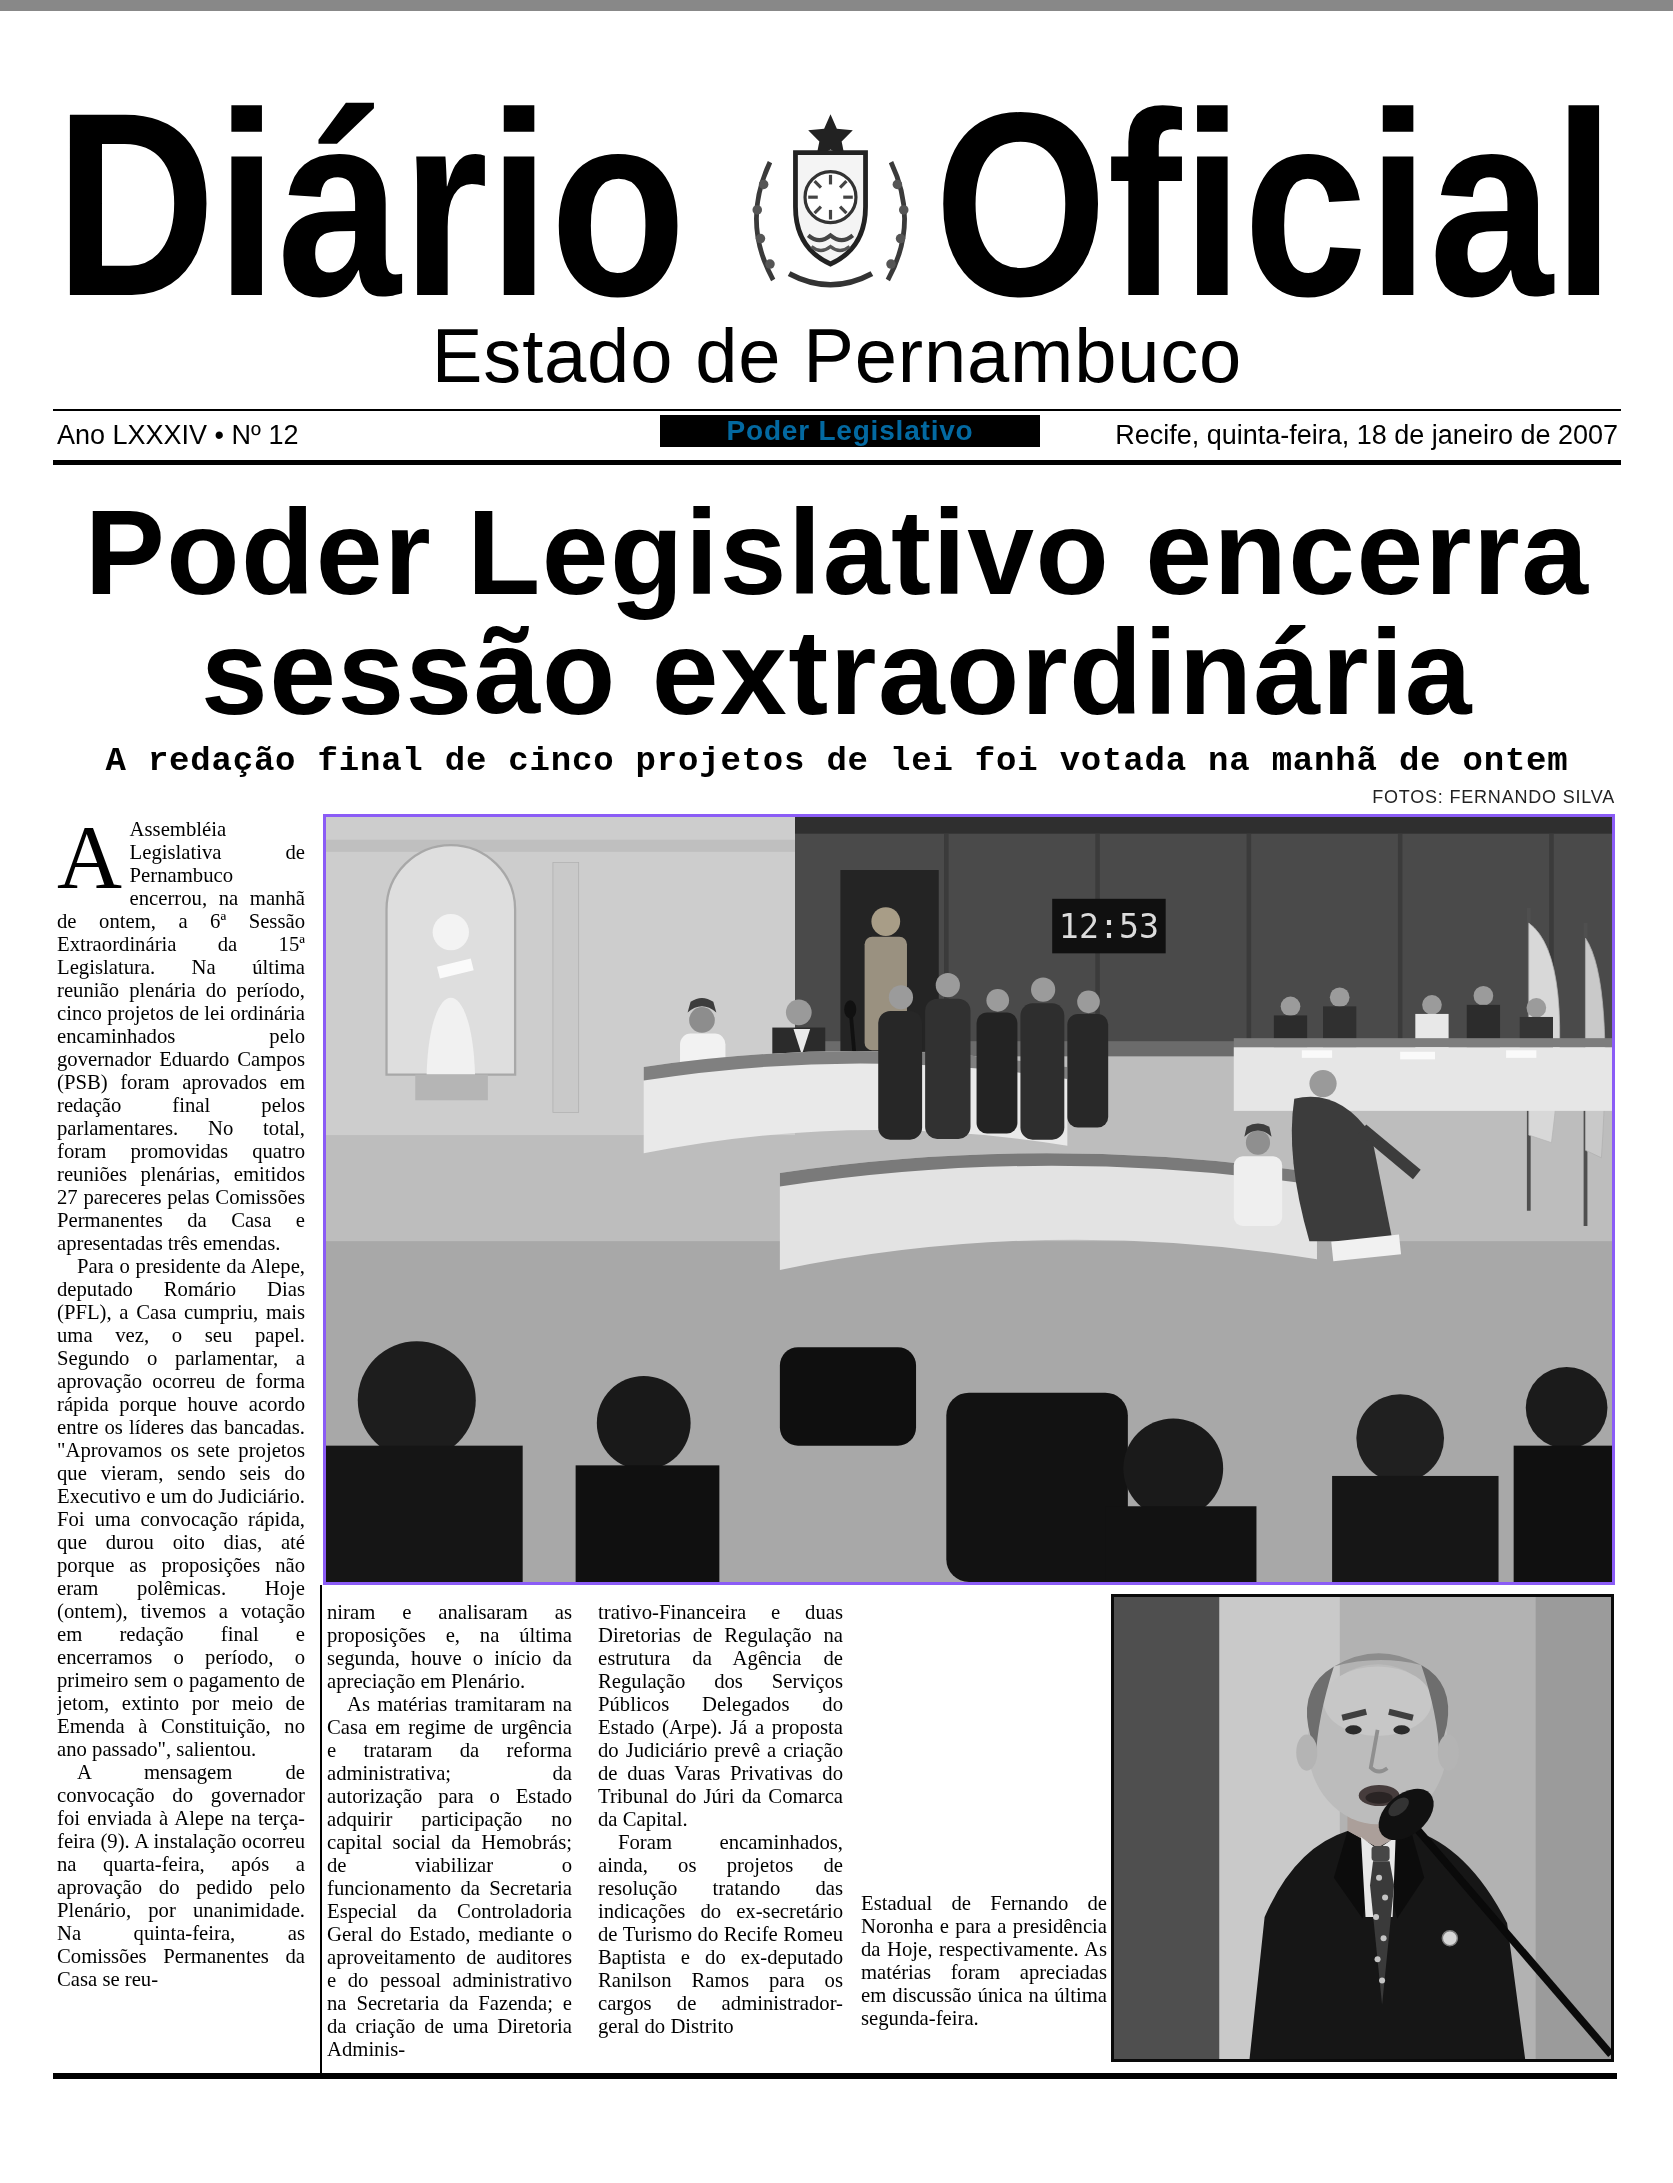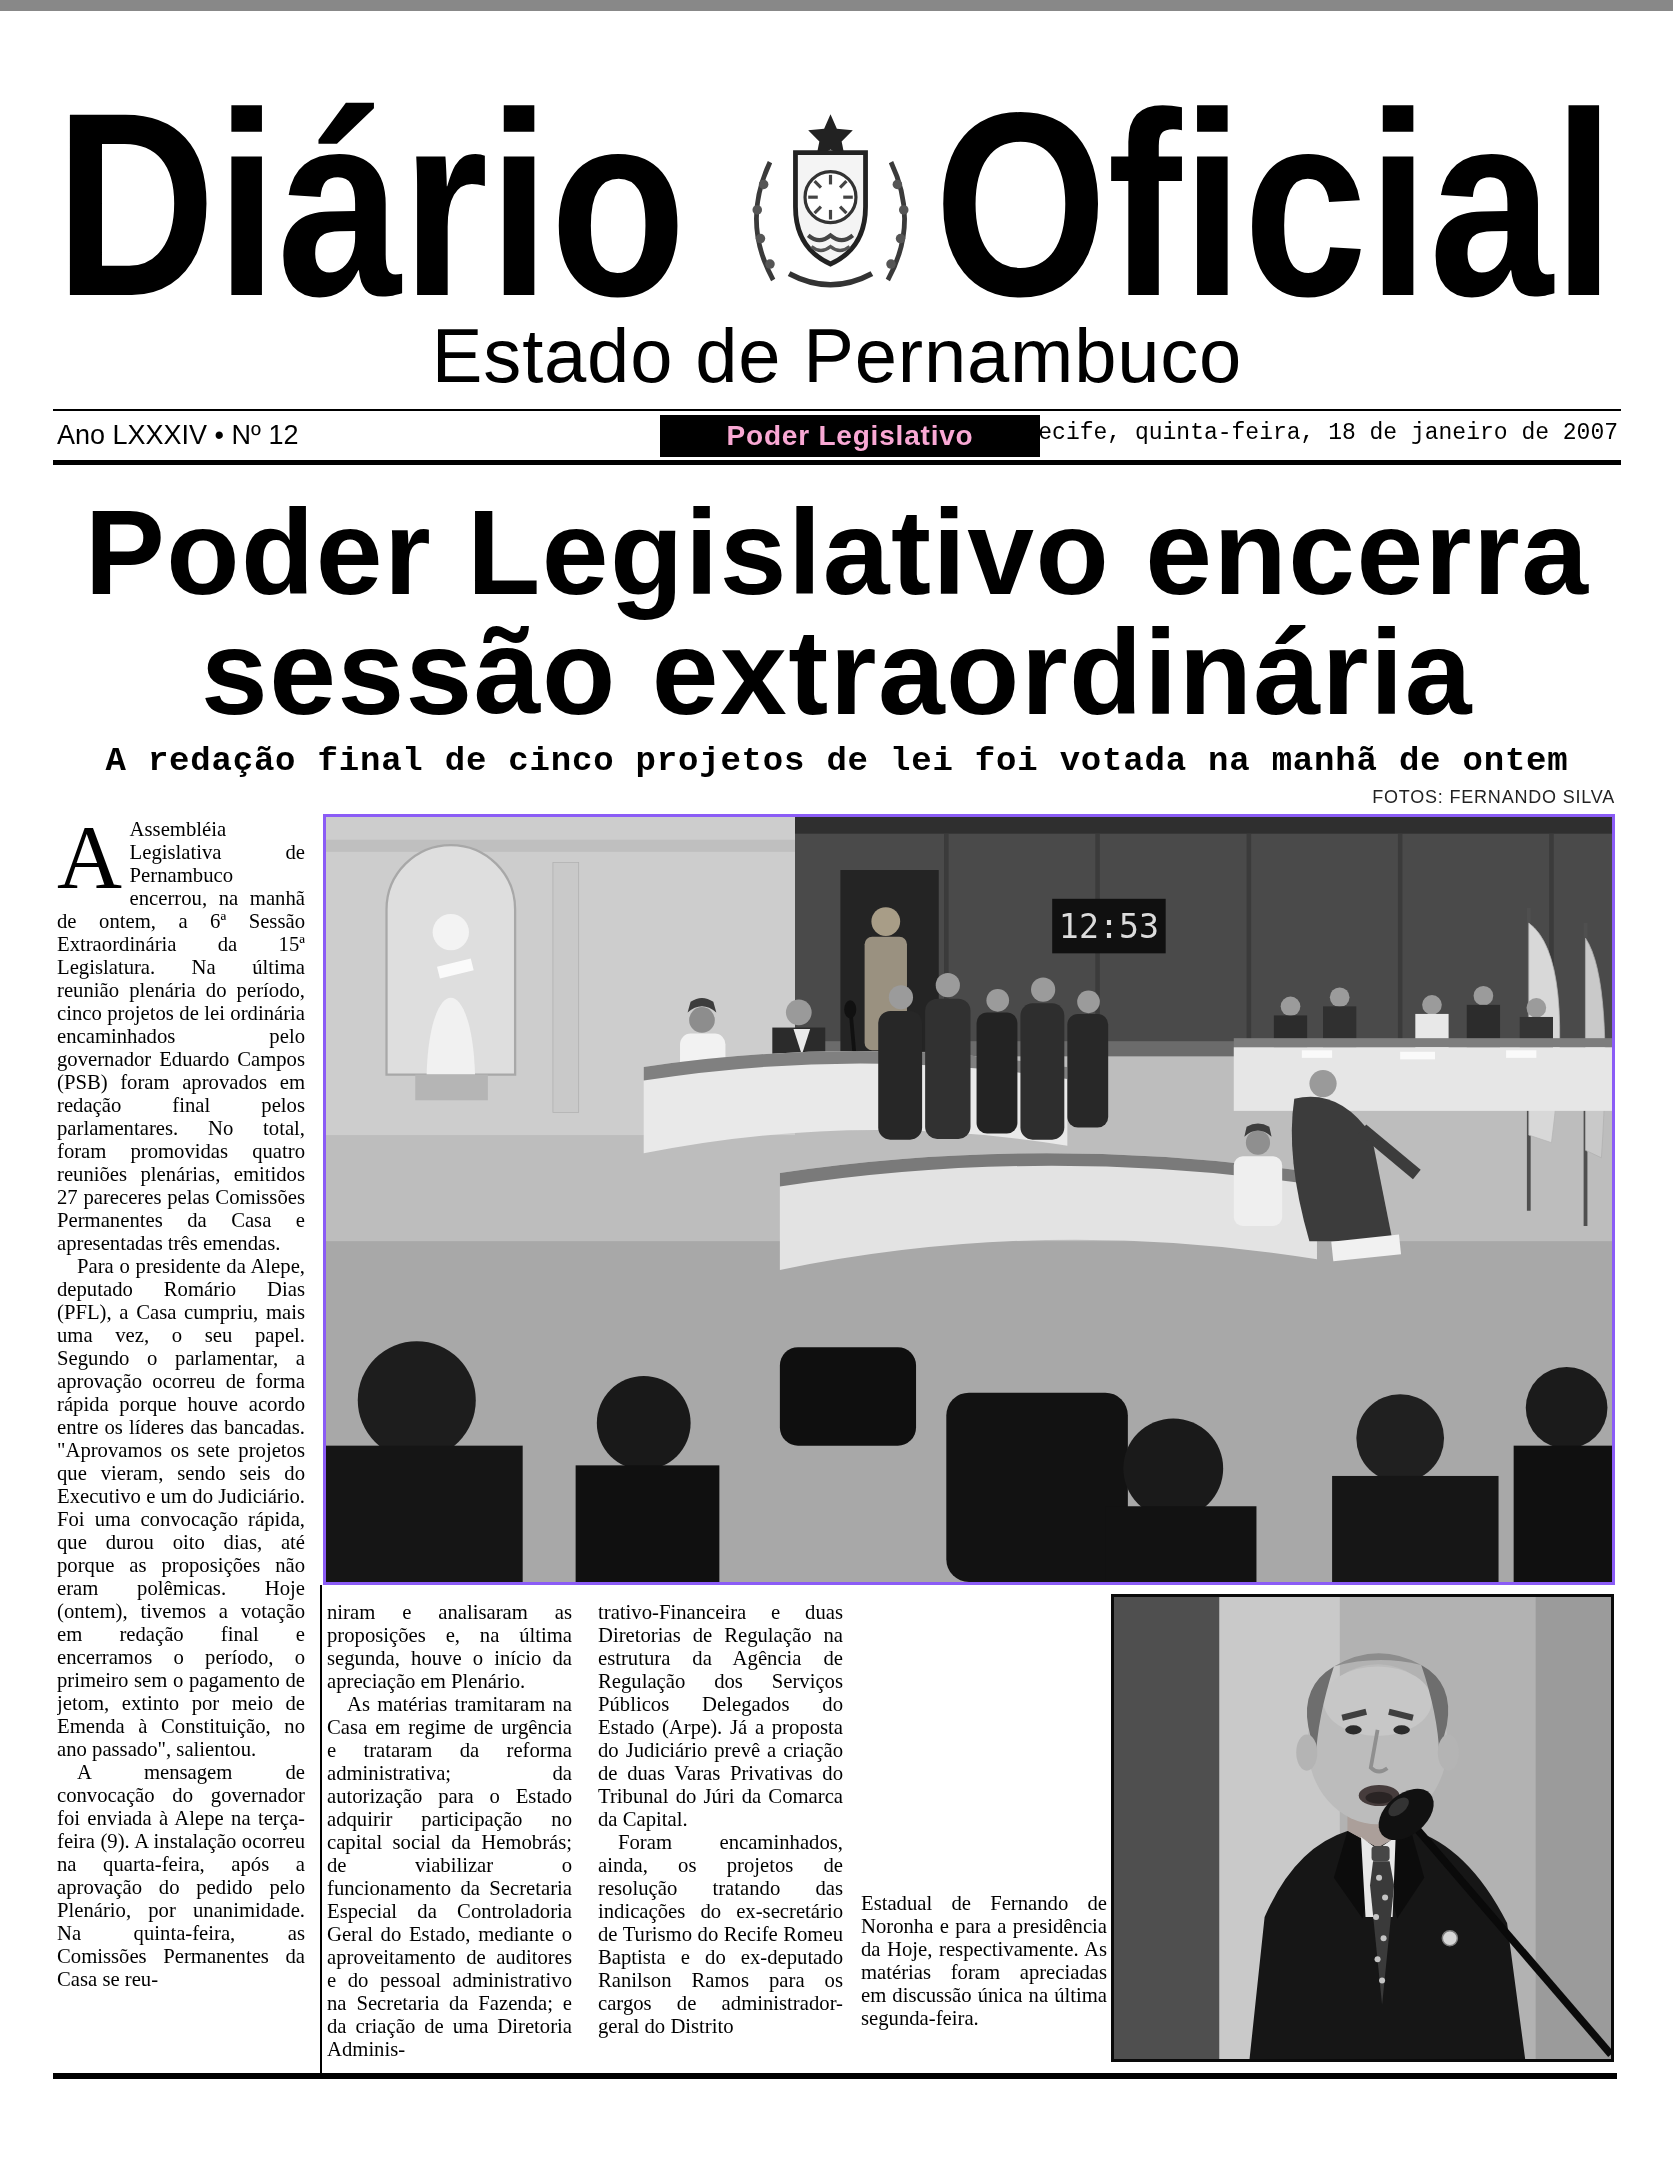--- a/index.html
+++ b/index.html
@@ -12,22 +12,22 @@
   .mast{font-family:"Liberation Sans",sans-serif;font-weight:700;font-size:262px;line-height:1;white-space:nowrap;}
   .mast-left{left:55px;top:63px;transform:scaleX(.85);transform-origin:left top;}
   .mast-right{right:59px;top:63px;transform:scaleX(.85);transform-origin:right top;}
   .emblem{left:711px;top:97px;width:239px;height:207px;}
   .mast-sub{top:307px;left:0;width:1674px;text-align:center;font-family:"Liberation Sans",sans-serif;
             font-weight:400;font-size:76px;line-height:1;letter-spacing:0.8px;}
   
   .rule-top-thin{left:53px;top:398px;width:1568px;height:2.3px;}
   .rule-date{left:53px;top:449px;width:1568px;height:5.3px;}
   .date-left{left:57px;top:411px;font-family:"Liberation Sans",sans-serif;font-size:27px;line-height:1;}
-  .date-right{right:56px;top:411px;font-family:Liberation Mono, monospace;font-size:23px;line-height:1;}
-  .badge{left:660px;top:404px;width:380px;height:42px;background:#000;color:#f9a8d4;display:flex;
+  .date-right{right:56px;top:411px;font-family:Liberation Sans, sans-serif;font-size:27px;line-height:1;}
+  .badge{left:660px;top:404px;width:380px;height:32px;background:#000;color:#0369a1;display:flex;
          align-items:center;justify-content:center;font-family:"Liberation Sans",sans-serif;
          font-weight:700;font-size:28px;letter-spacing:0.8px;}
   
   .headline{left:0;width:1674px;text-align:center;font-family:"Liberation Sans",sans-serif;
             font-weight:700;font-size:120px;line-height:1;letter-spacing:1.5px;white-space:nowrap;}
   .h-line1{top:481px;}
   .h-line2{top:601px;}
   .subhead{top:733px;left:0;width:1674px;text-align:center;font-family:Liberation Mono, monospace;
            font-weight:700;font-size:34px;line-height:1;letter-spacing:0.8px;}
   .credit{top:777px;right:59px;font-family:"Liberation Sans",sans-serif;font-size:18px;

